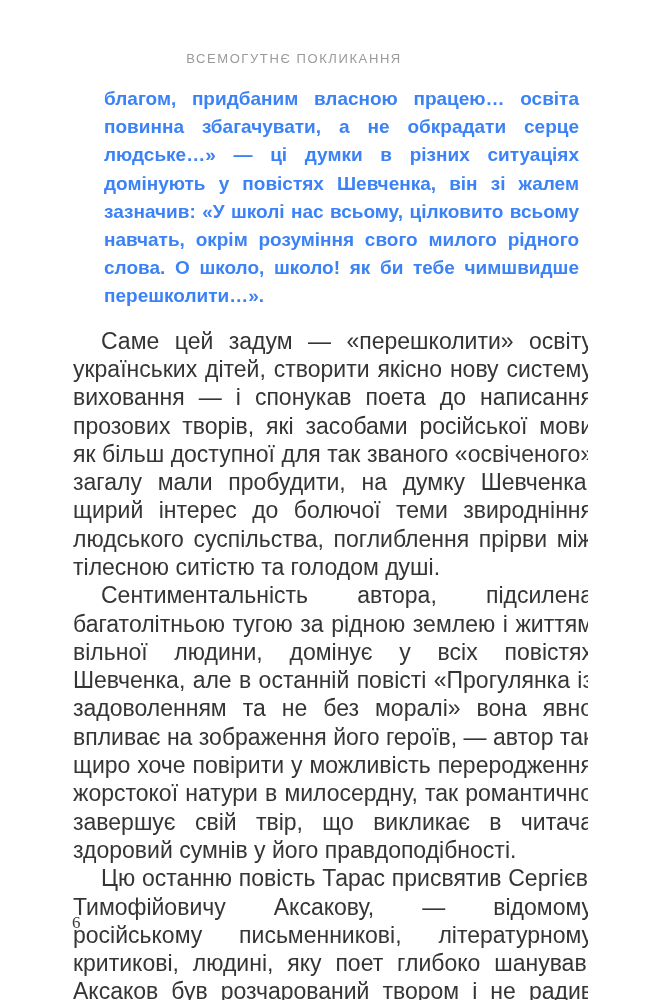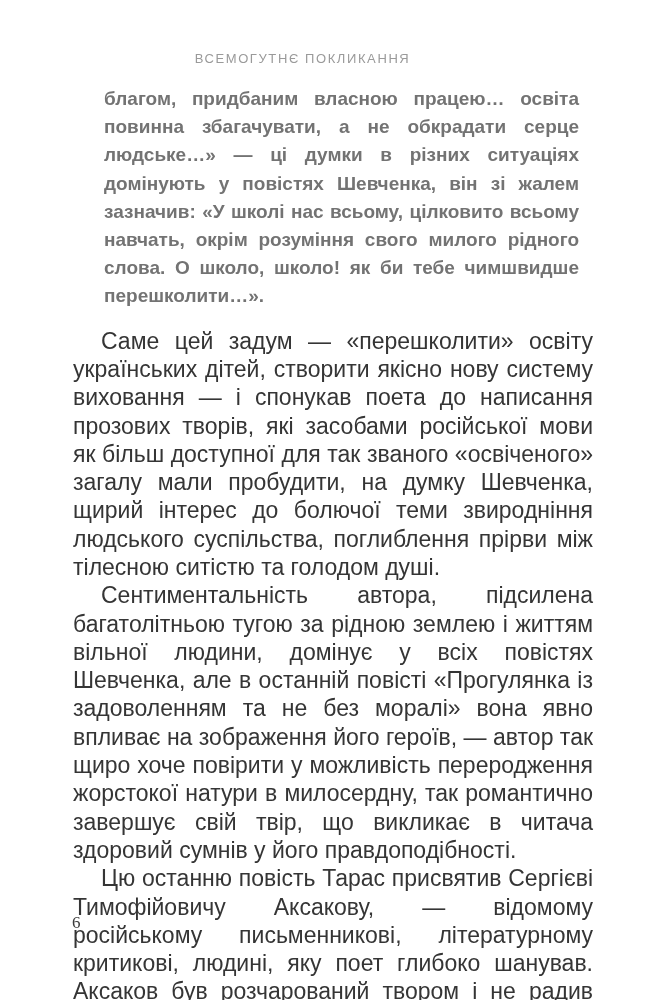--- a/index.html
+++ b/index.html
@@ -7,21 +7,20 @@
     padding: 0;
     background: #ffffff;
   }
   .page {
     position: relative;
     width: 588px;
     height: 1000px;
     background: #ffffff;
     overflow: hidden;
     font-family: "Liberation Sans", "DejaVu Sans", sans-serif;
-    padding-left: 17px;
   }
   .running-header {
     position: absolute;
     top: 51px;
     left: 0;
     right: 0;
     text-align: center;
     color: #9a9a9a;
     font-size: 13px;
     letter-spacing: 1.6px;
@@ -32,21 +31,21 @@
     left: 73px;
     top: 85px;
     width: 520px;
   }
   .quote-block {
     margin: 0 14px 16px 31px;
     text-align: justify;
     font-weight: 700;
     font-size: 19px;
     line-height: 28.2px;
-    color: #737373;
+    color: #3b82f6;
     word-spacing: 1px;
   }
   .body-para {
     margin: 0;
     text-align: justify;
     text-indent: 28px;
     font-size: 23px;
     line-height: 28.3px;
     color: #353535;
   }

